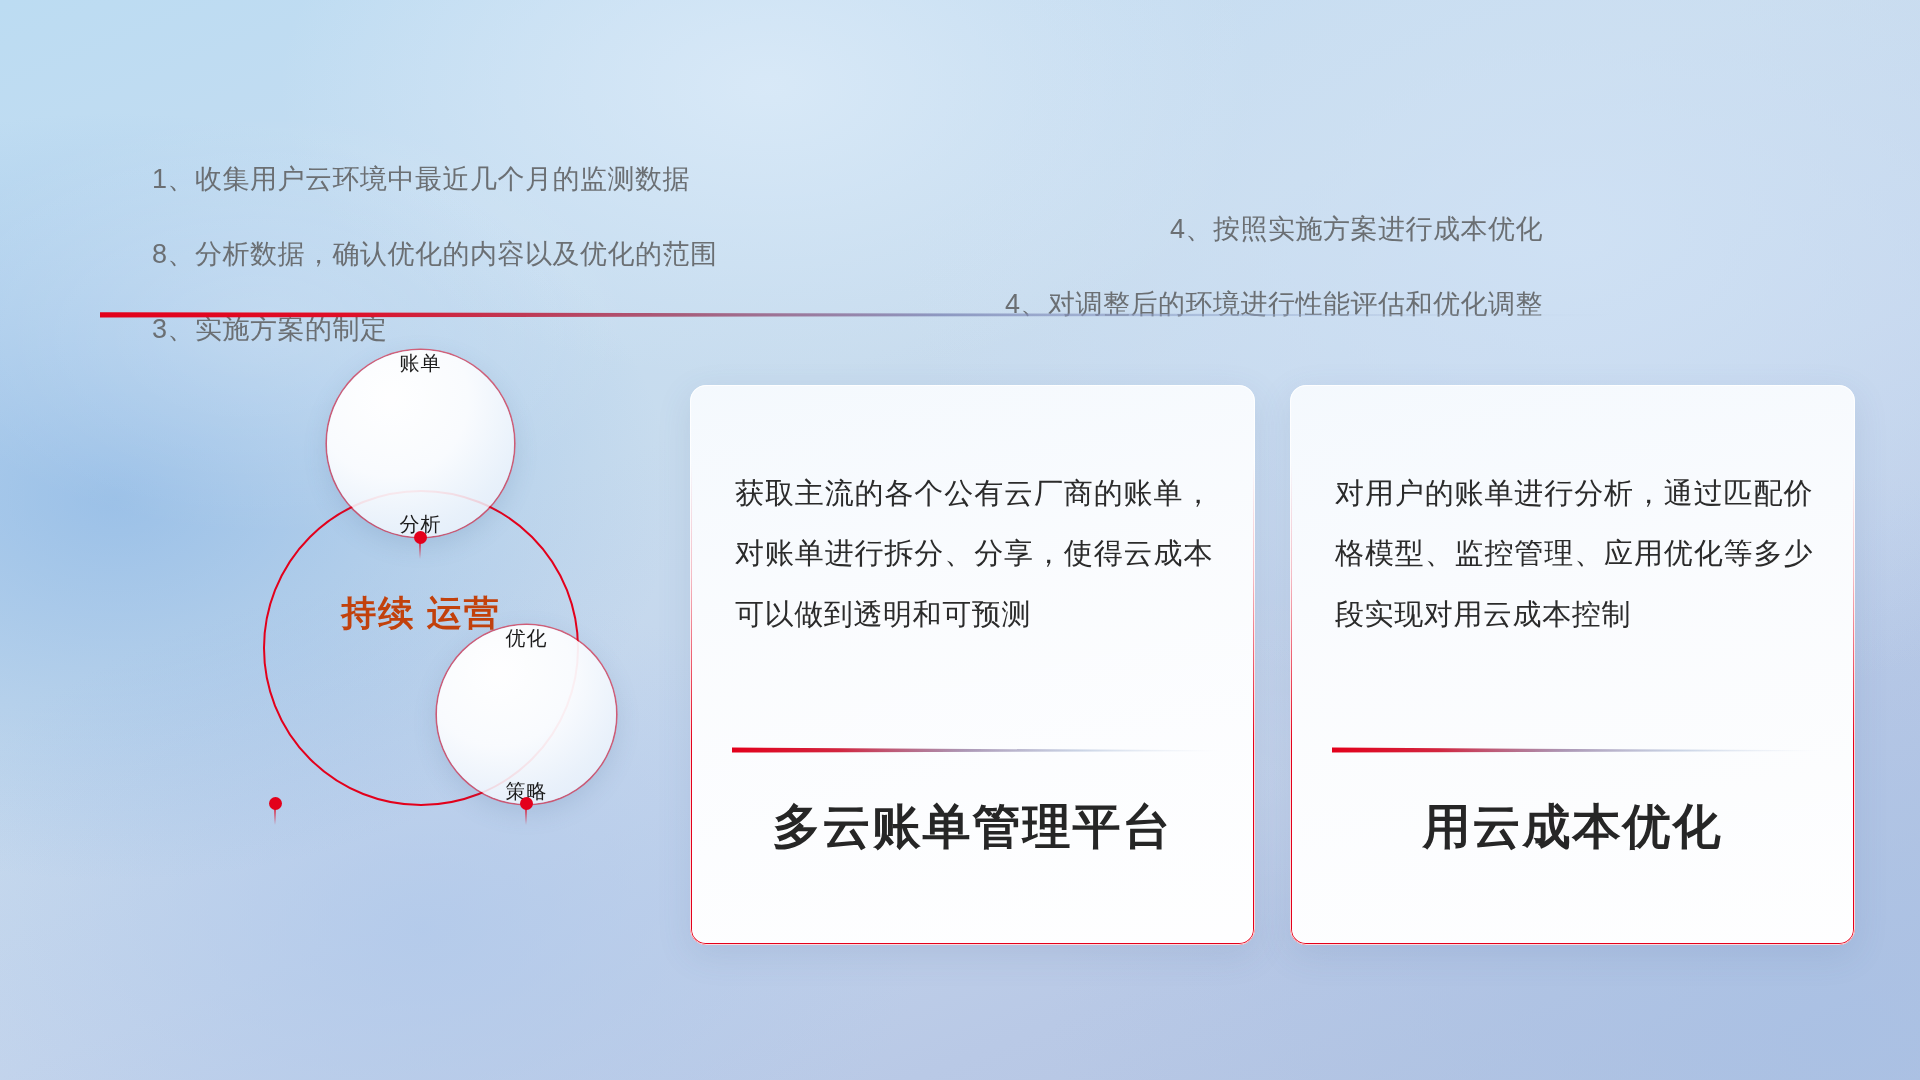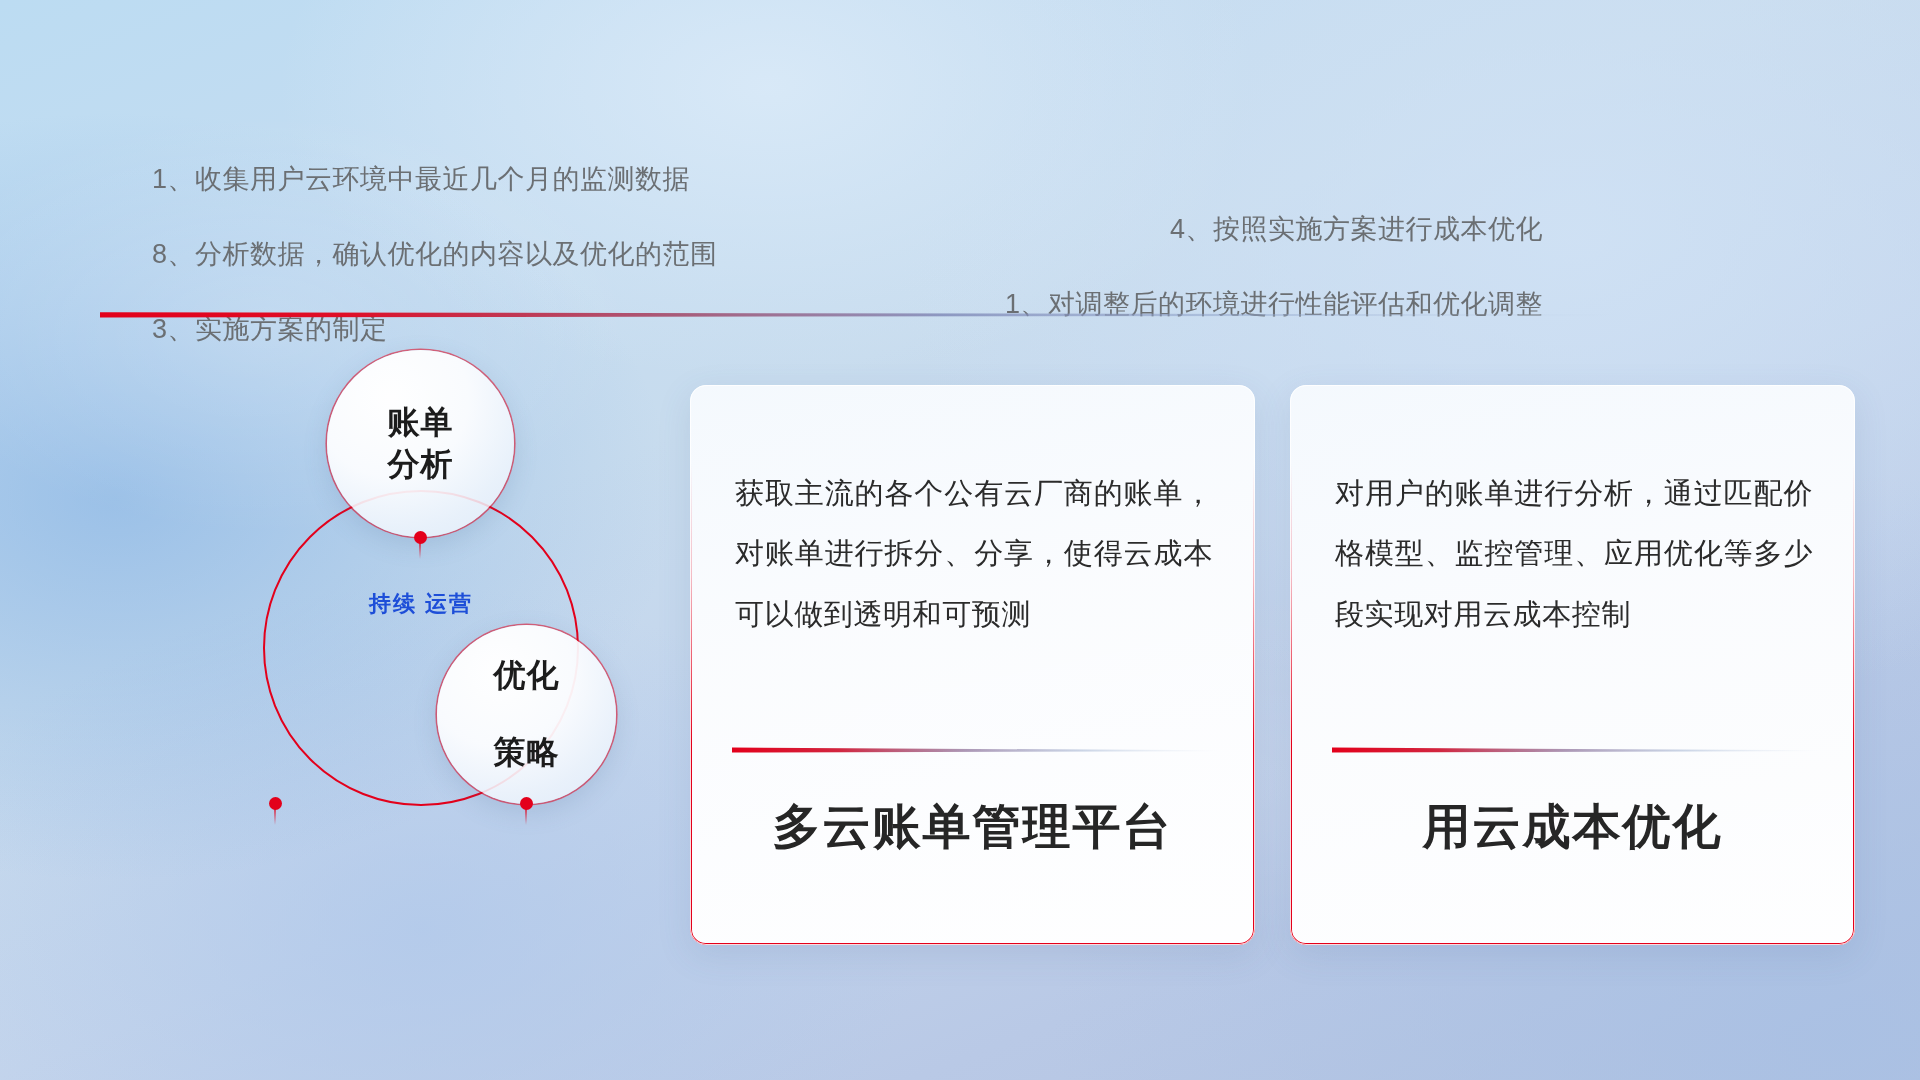--- a/index.html
+++ b/index.html
@@ -82,39 +82,39 @@
   }
   .bubble {
     position: absolute;
     border-radius: 50%;
     background:
       radial-gradient(circle at 34% 26%, rgba(255,255,255,0.99) 0%, rgba(252,253,255,0.95) 42%, rgba(240,246,253,0.86) 72%, rgba(231,240,251,0.8) 100%);
     box-shadow: 0 0 0 1.6px rgba(227,0,27,0.55), 0 8px 24px rgba(80,110,150,0.18);
     display: flex;
     flex-direction: column;
     align-items: center;
-    justify-content: center;
+    justify-content: space-between;
     color: #1c1c1c;
-    font-size: 32px;
-    font-weight: bold;
+    font-size: 20px;
+    font-weight: normal;
     line-height: 1.30;
     letter-spacing: 1px;
   }
   .bubble-top  { left: 227px; top: 0px;   width: 187px; height: 187px; }
   .bubble-left { left: 86px;  top: 275px; width: 179px; height: 179px; }
   .bubble-right{ left: 337px; top: 275px; width: 179px; height: 179px; gap: 35px; }
   .bubble span { display: block; text-align: center; }
 
   .center-label {
     position: absolute;
     left: 163px; top: 240px;
     width: 316px;
     text-align: center;
-    color: #1d4ed8;
-    font-size: 22px;
+    color: #c2410c;
+    font-size: 35px;
     font-weight: bold;
     line-height: 1.30;
     letter-spacing: 2px;
   }
   .dot {
     position: absolute;
     width: 13px; height: 13px;
     border-radius: 50%;
     background: #e3001b;
   }
@@ -208,21 +208,21 @@
 <div class="bg-sheen"></div>
 
 <div class="list list-left">
   <div class="list-item">1、收集用户云环境中最近几个月的监测数据</div>
   <div class="list-item">8、分析数据，确认优化的内容以及优化的范围</div>
   <div class="list-item">3、实施方案的制定</div>
 </div>
 
 <div class="list list-right">
   <div class="list-item">4、按照实施方案进行成本优化</div>
-  <div class="list-item">1、对调整后的环境进行性能评估和优化调整</div>
+  <div class="list-item">4、对调整后的环境进行性能评估和优化调整</div>
 </div>
 
 <div class="divider-wrap">
   <svg class="divider" viewBox="0 0 1530 10" preserveAspectRatio="none">
     <defs>
       <linearGradient id="divGrad" x1="0" y1="0" x2="1" y2="0">
         <stop offset="0" stop-color="#e3001b" stop-opacity="1"></stop>
         <stop offset="0.16" stop-color="#e00a23" stop-opacity="0.98"></stop>
         <stop offset="0.38" stop-color="#a24767" stop-opacity="0.86"></stop>
         <stop offset="0.55" stop-color="#7b84b4" stop-opacity="0.78"></stop>

